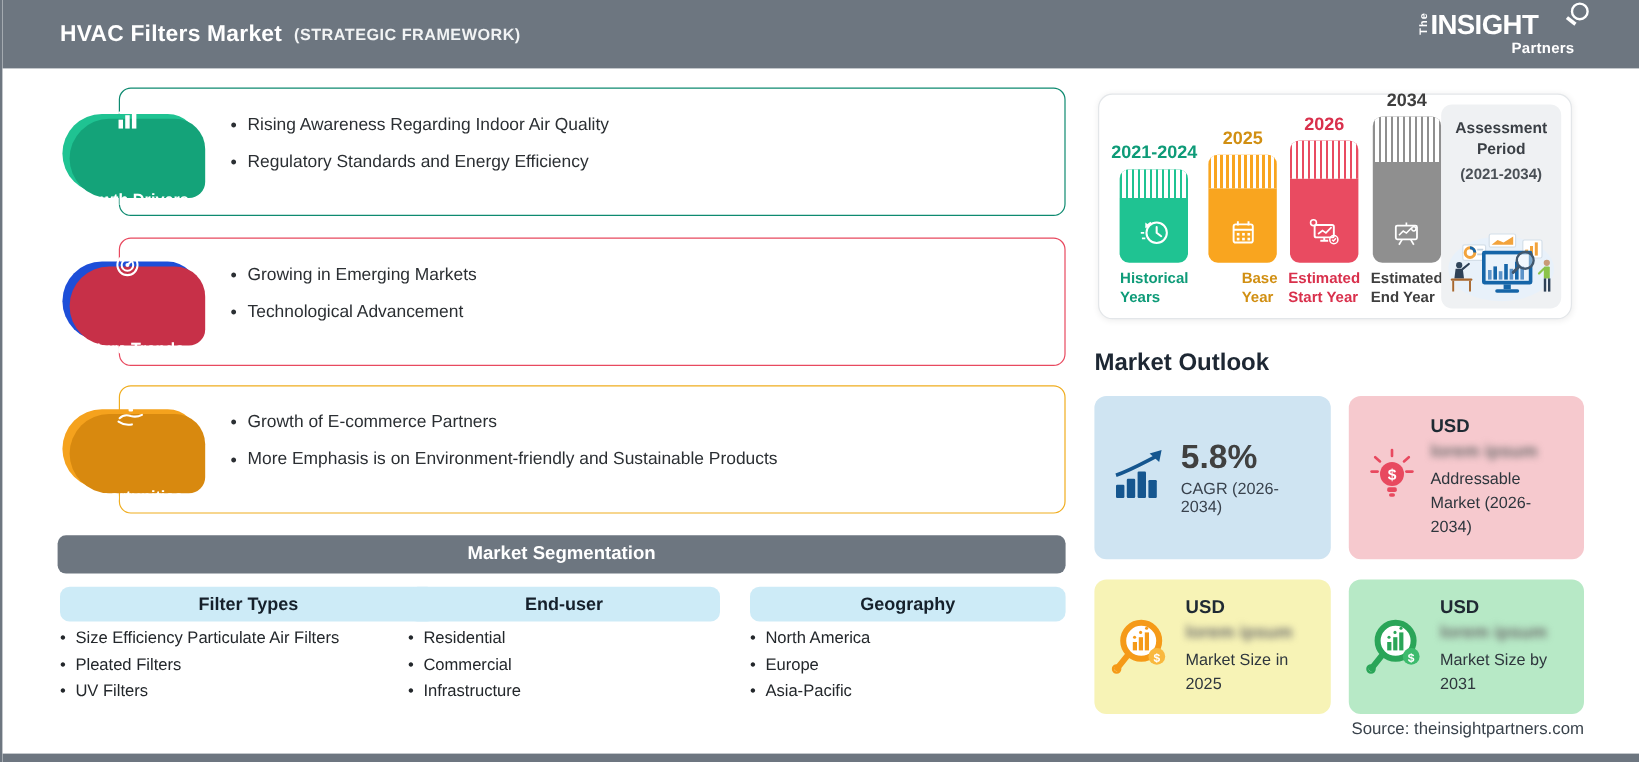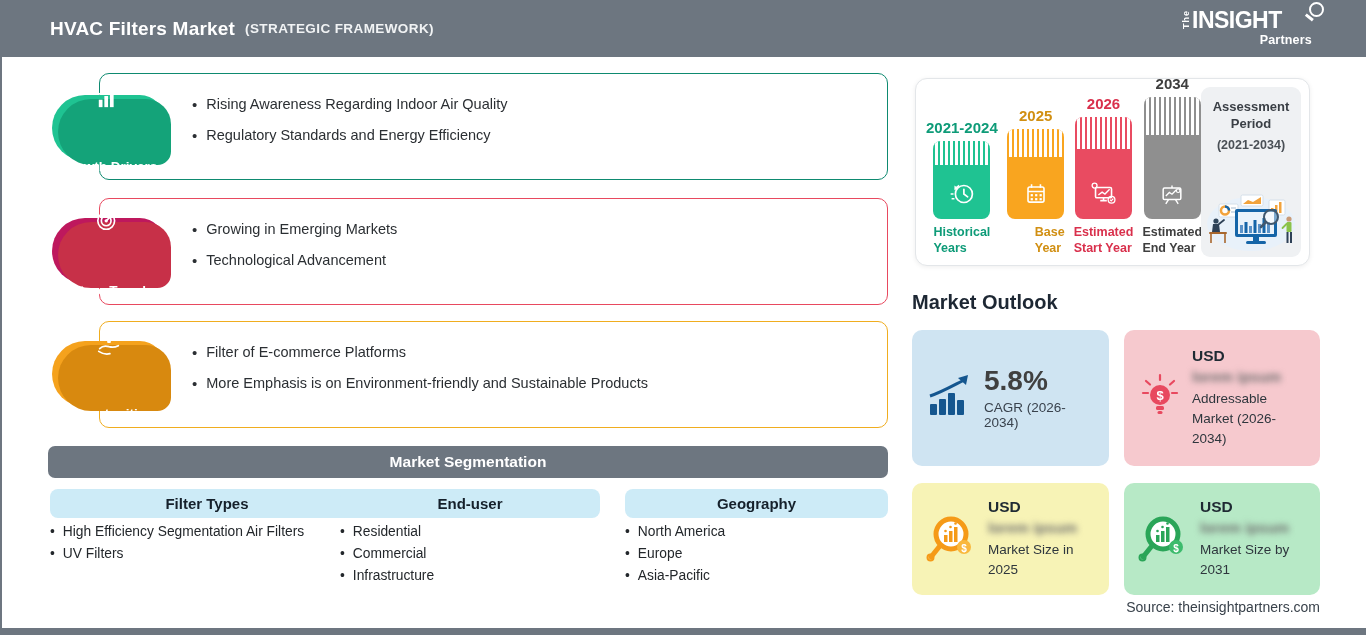--- a/index.html
+++ b/index.html
@@ -31,21 +31,21 @@
   .fbox.sec-2 { top:321px; border:1.6px solid #f0ad1f; }
   .fbox .bullets { position:absolute; left:92px; top:22px; display:flex; flex-direction:column; gap:13px; }
   .bullet { font-size:14.5px; color:#2b2f33; display:flex; align-items:flex-start; }
   .bullet::before { content:"•"; margin-right:9px; font-size:15px; line-height:1.2; color:#2b2f33; }
 
   .badge { position:absolute; left:50px; width:113px; height:66px; border-radius:34px 26px 14px 34px;
            display:flex; flex-direction:column; align-items:center; justify-content:center; z-index:2;gap:48px; }
   .badge::before { content:""; position:absolute; inset:0; transform:translate(6px,4px);
                    border-radius:34px 26px 14px 34px; z-index:-1; }
   .badge-0 { top:95px;  background:#1fc392; } .badge-0::before { background:#14a379; }
-  .badge-1 { top:218px; background:#be185d; } .badge-1::before { background:#c73048; }
+  .badge-1 { top:218px; background:#1d4ed8; } .badge-1::before { background:#c73048; }
   .badge-2 { top:341px; background:#f5a21d; } .badge-2::before { background:#d8890f; }
   .badge-label { color:#fff; font-size:13.5px; font-weight:bold; margin-top:2px; }
   .badge svg { display:block; }
 
   
   .seg-bar { position:absolute; left:46px; top:446px; width:840px; height:32px; background:#6d7680;
              border-radius:7px; display:flex; align-items:center; justify-content:center;
              color:#fff; font-size:15.5px; font-weight:bold; }
   .seg-pill { position:absolute; top:489px; height:29px; background:#cdebf7; border-radius:8px;
               display:flex; align-items:center; justify-content:center; font-size:15px; font-weight:bold;
@@ -146,21 +146,21 @@
         <circle cx="13" cy="17" r="1.8" fill="#fff"></circle>
         <line x1="13" y1="17" x2="24" y2="6" stroke="#fff" stroke-width="1.8"></line>
         <polygon points="24,6 23,1 27,5" fill="#fff"></polygon>
       </svg>
     </span>
     <span class="badge-label">Future Trends</span>
   </div>
 
   <div class="fbox sec-2">
     <div class="bullets">
-      <div class="bullet">Filter of E-commerce Platforms</div>
+      <div class="bullet">Growth of E-commerce Partners</div>
       <div class="bullet">More Emphasis is on Environment-friendly and Sustainable Products</div>
     </div>
   </div>
   <div class="badge badge-2">
     <span>
       <svg width="30" height="28" viewBox="0 0 32 30">
         <circle cx="16" cy="9" r="4.5" stroke="#fff" stroke-width="1.6" fill="none"></circle>
         <rect x="14" y="13.5" width="4" height="2.5" rx="1" fill="#fff"></rect>
         <line x1="16" y1="1" x2="16" y2="3" stroke="#fff" stroke-width="1.5"></line>
         <line x1="9" y1="4" x2="10.5" y2="5.5" stroke="#fff" stroke-width="1.5"></line>
@@ -174,21 +174,22 @@
 
   <div class="seg-bar">
     <span>Market Segmentation</span>
   </div>
 
   <div class="seg-pill c0">Filter Types</div>
   <div class="seg-pill c1">End-user</div>
   <div class="seg-pill c2">Geography</div>
 
   <div class="seg-list c0">
-    <div class="seg-item">High Efficiency Segmentation Air Filters</div>
+    <div class="seg-item">Size Efficiency Particulate Air Filters</div>
+    <div class="seg-item">Pleated Filters</div>
     <div class="seg-item">UV Filters</div>
   </div>
   <div class="seg-list c1">
     <div class="seg-item">Residential</div>
     <div class="seg-item">Commercial</div>
     <div class="seg-item">Infrastructure</div>
   </div>
   <div class="seg-list c2">
     <div class="seg-item">North America</div>
     <div class="seg-item">Europe</div>

